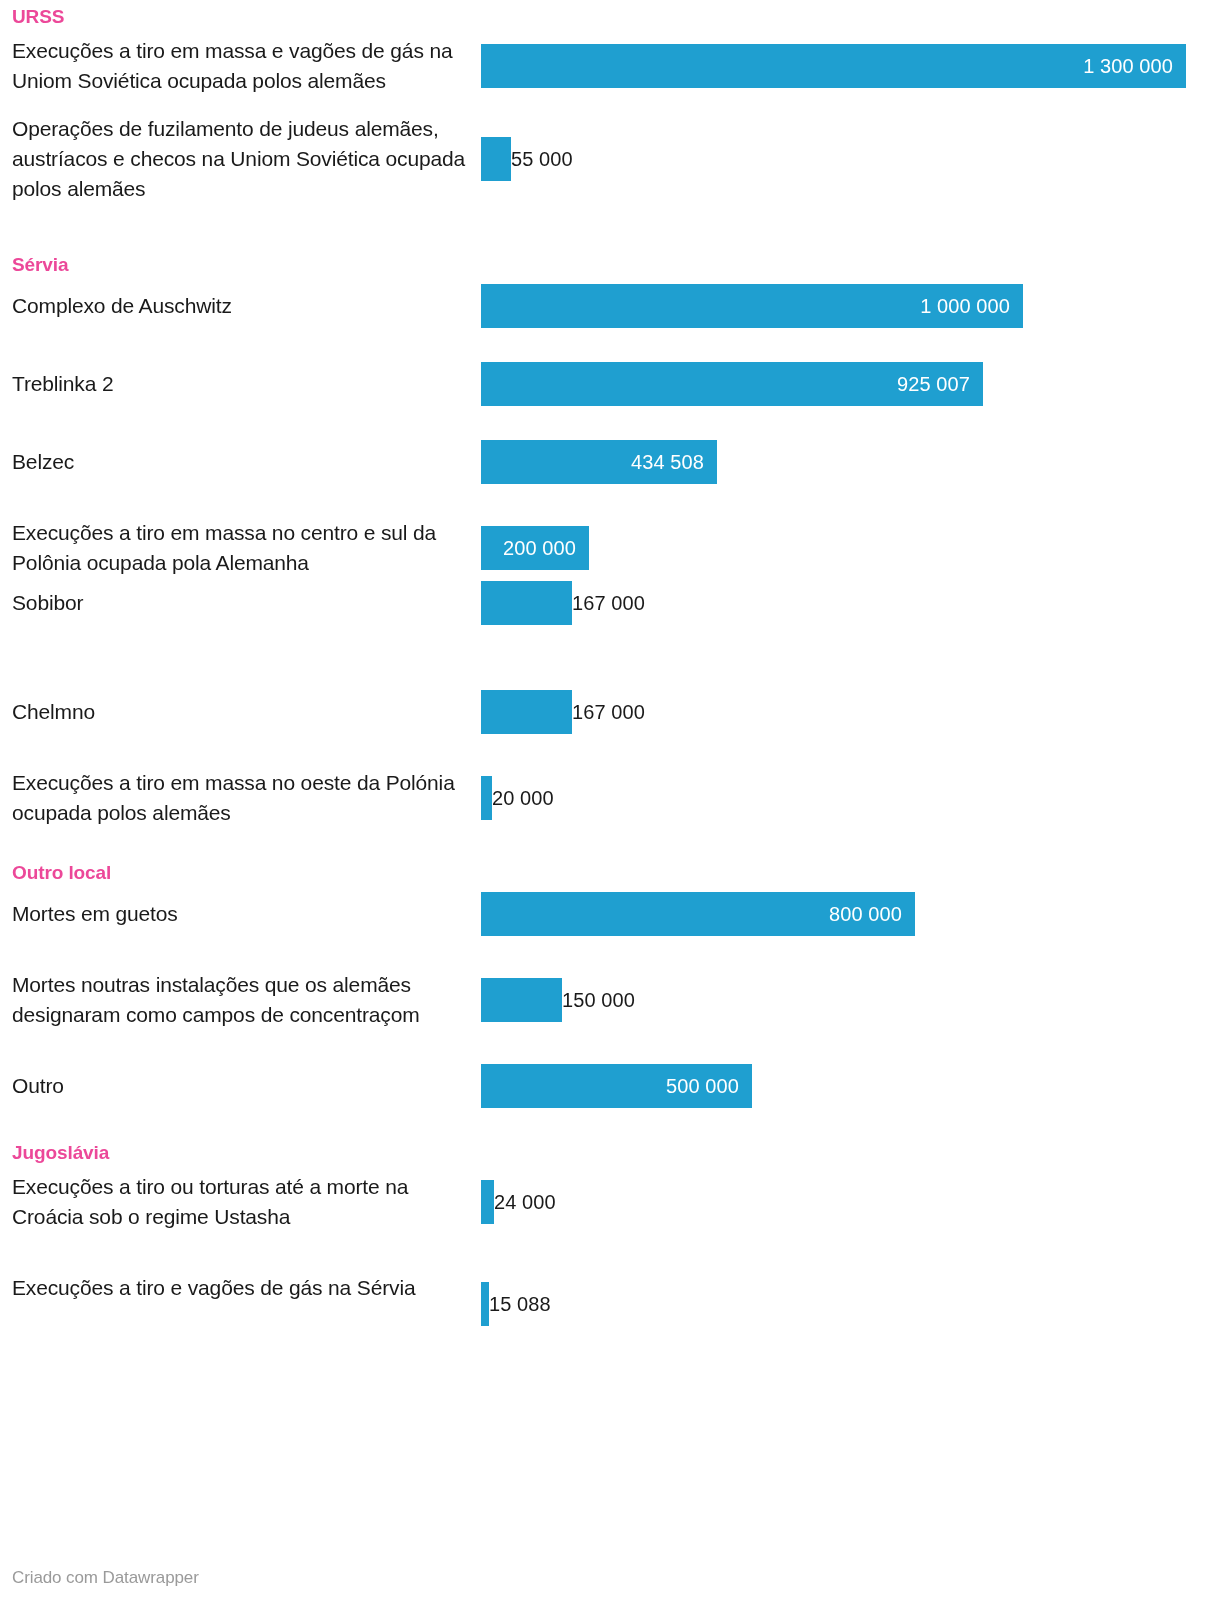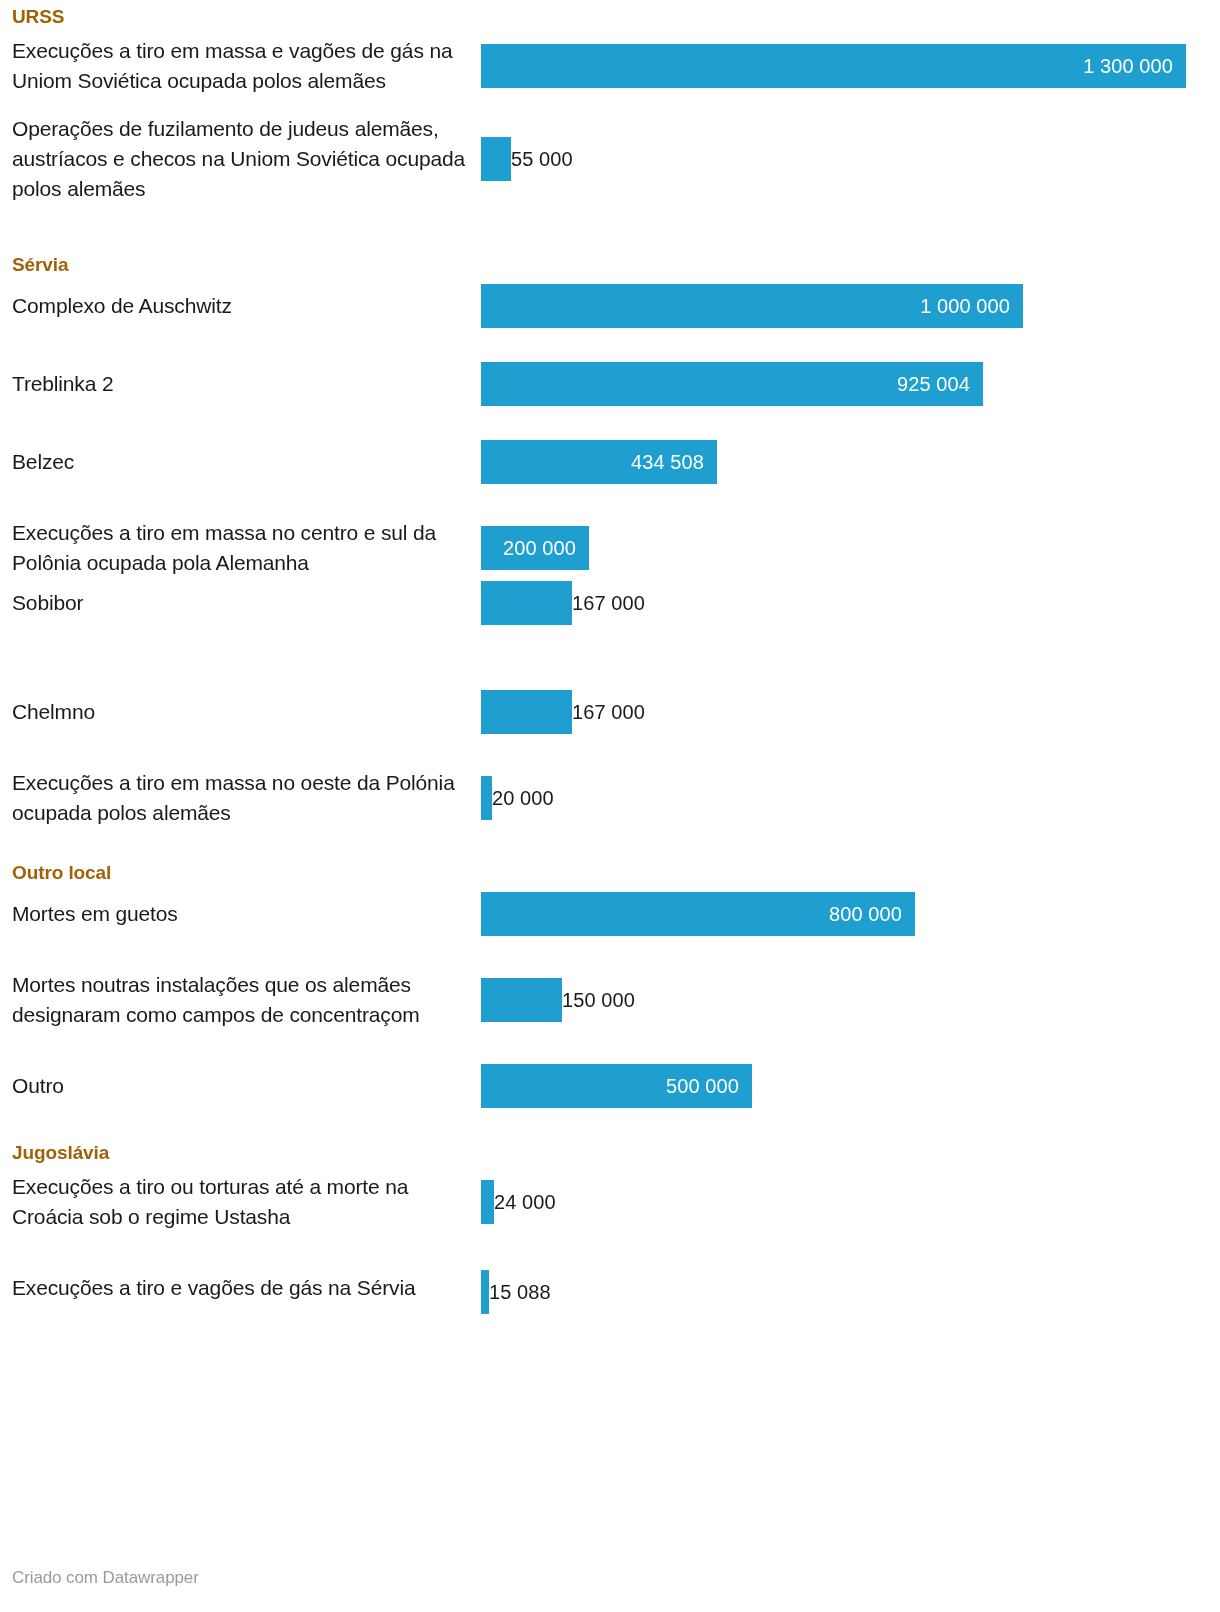--- a/index.html
+++ b/index.html
@@ -18,21 +18,21 @@
     position: relative;
     width: 1220px;
     height: 1612px;
     box-sizing: border-box;
   }
   .group-head {
     position: absolute;
     left: 12px;
     font-size: 19px;
     font-weight: bold;
-    color: #a16207;
+    color: #ec4899;
     letter-spacing: -0.1px;
     line-height: 22px;
     white-space: nowrap;
   }
   .row {
     position: absolute;
     left: 0;
     width: 1220px;
   }
   .row-label {
@@ -108,21 +108,21 @@
       <div class="bar-track" style="top: 0px; height: 44px;">
         <div class="bar" style="width: 542px; background: rgb(31, 159, 208);">
           <span class="val-inside">1 000 000</span>
         </div>
       </div>
     </div>
     <div class="row" style="top: 362px; height: 44px;">
       <div class="row-label" style="top: 7px;">Treblinka 2</div>
       <div class="bar-track" style="top: 0px; height: 44px;">
         <div class="bar" style="width: 502px; background: rgb(31, 159, 208);">
-          <span class="val-inside">925 004</span>
+          <span class="val-inside">925 007</span>
         </div>
       </div>
     </div>
     <div class="row" style="top: 440px; height: 44px;">
       <div class="row-label" style="top: 7px;">Belzec</div>
       <div class="bar-track" style="top: 0px; height: 44px;">
         <div class="bar" style="width: 236px; background: rgb(31, 159, 208);">
           <span class="val-inside">434 508</span>
         </div>
       </div>
@@ -183,20 +183,20 @@
     <div class="group-head" style="top: 1142px;">Jugoslávia</div>
     <div class="row" style="top: 1172px; height: 60px;">
       <div class="row-label" style="top: 0px;">Execuções a tiro ou torturas até a morte na Croácia sob o regime Ustasha</div>
       <div class="bar-track" style="top: 8px; height: 44px;">
         <div class="bar" style="width: 13px; background: rgb(31, 159, 208);"></div>
         <span class="val-outside">24 000</span>
       </div>
     </div>
     <div class="row" style="top: 1266px; height: 44px;">
       <div class="row-label" style="top: 7px;">Execuções a tiro e vagões de gás na Sérvia</div>
-      <div class="bar-track" style="top: 4px; height: 44px;">
+      <div class="bar-track" style="top: 16px; height: 44px;">
         <div class="bar" style="width: 8px; background: rgb(31, 159, 208);"></div>
         <span class="val-outside">15 088</span>
       </div>
     </div>
   </div>
 
 <div class="footer">Criado com Datawrapper</div>
 
 </body></html>

